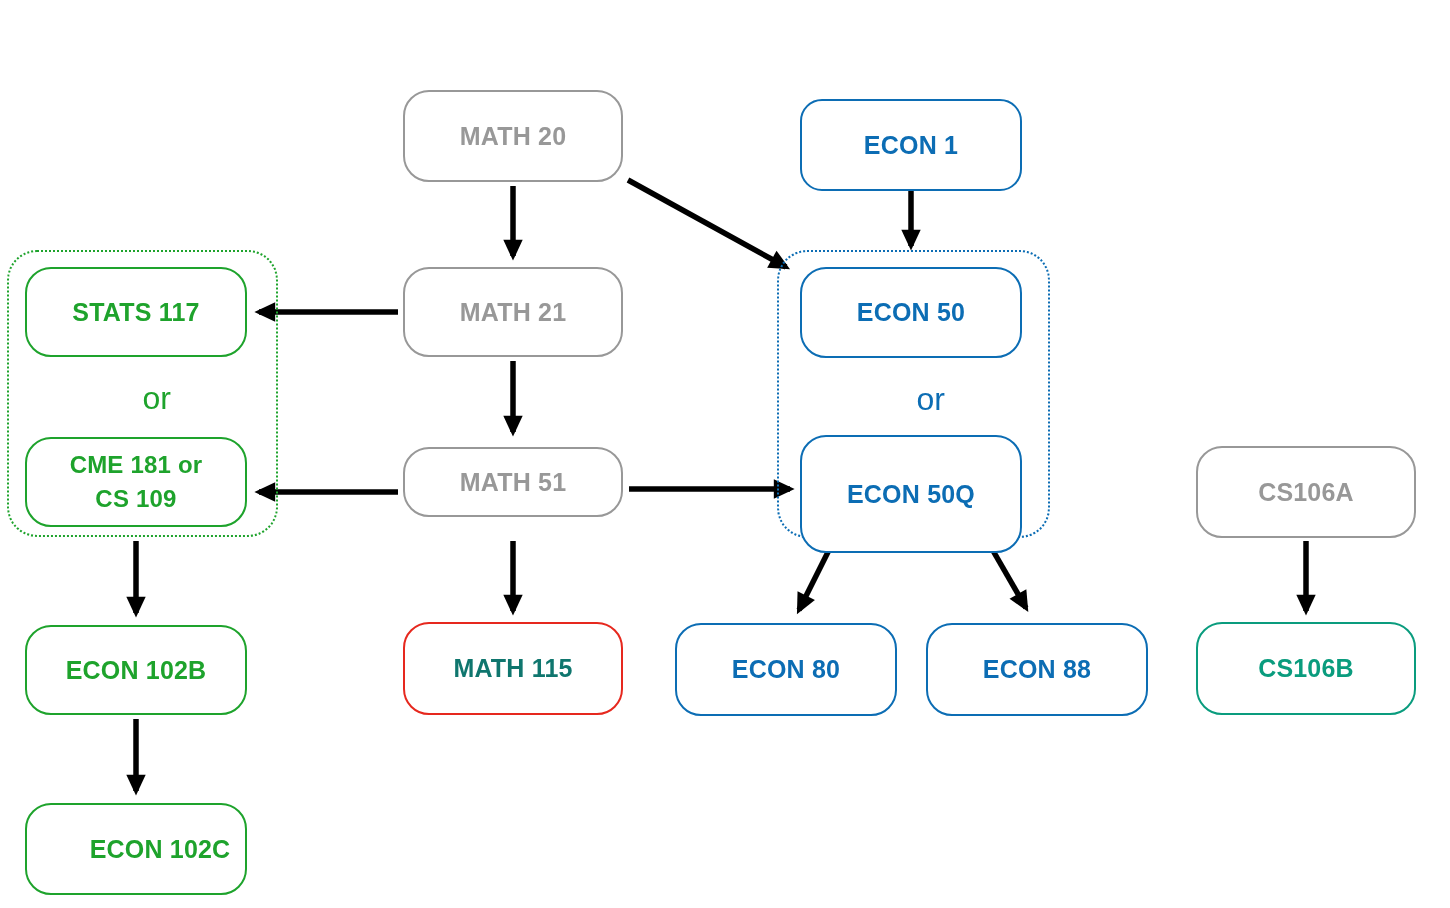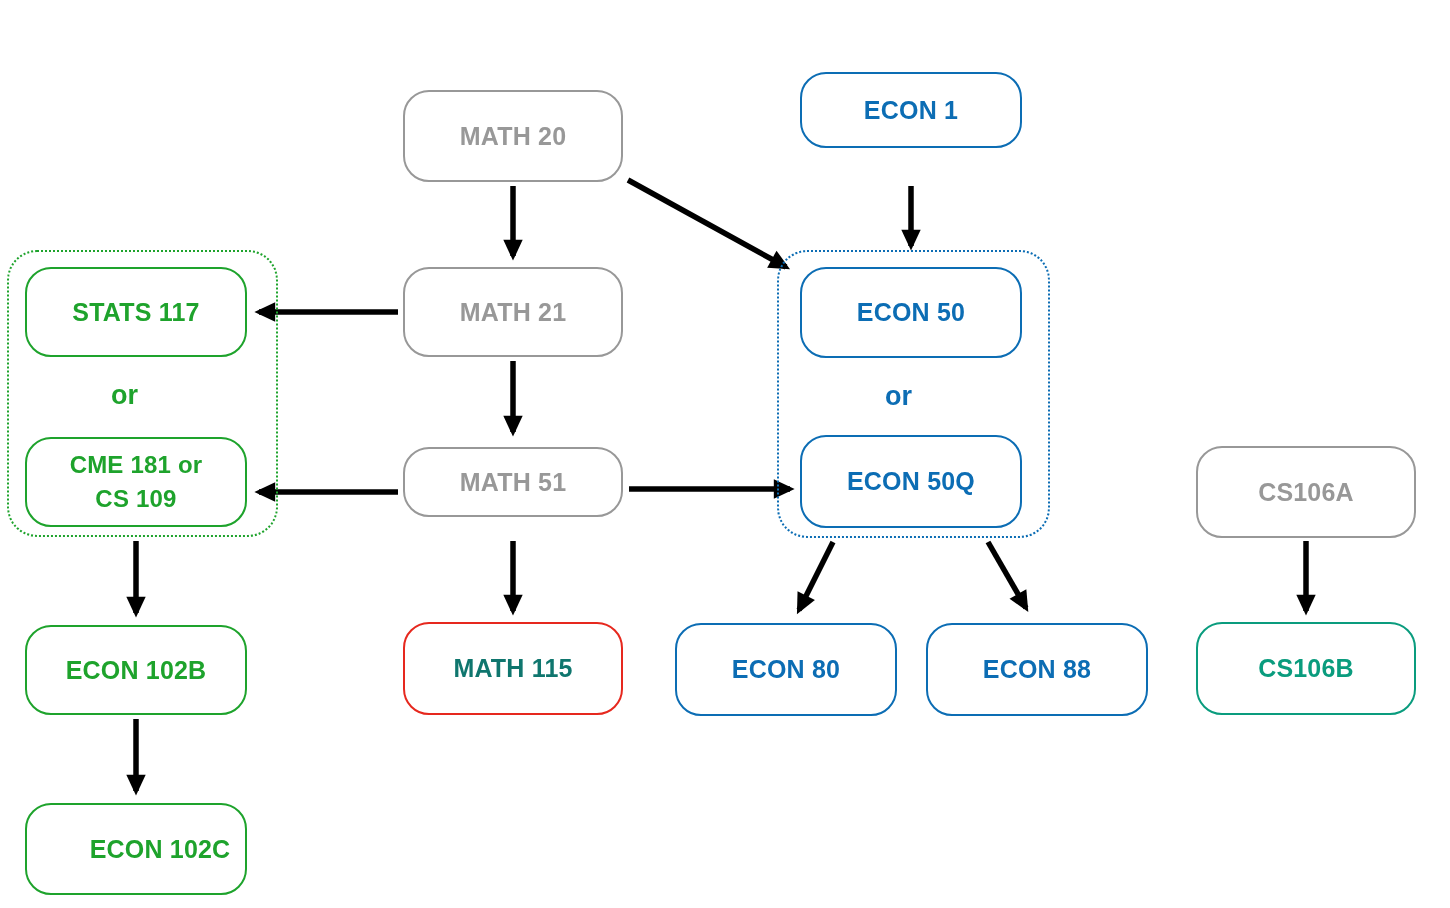--- a/index.html
+++ b/index.html
@@ -37,23 +37,23 @@
     position: absolute;
     border: 2px dotted;
     border-radius: 30px;
     background: transparent;
   }
   .group--green { border-color: #1EA32C; }
   .group--blue  { border-color: #0C6DB4; }
   .or {
     position: absolute;
     width: 60px;
-    text-align: left;
-    font-weight: 700;
-    font-size: 27px;
+    text-align: right;
+    font-weight: 400;
+    font-size: 32px;
   }
   .or--green { color: #1EA32C; }
   .or--blue  { color: #0C6DB4; }
   .node__line { display: block; line-height: 34px; }
 </style>
 </head>
 <body>
 
 <div class="canvas">
 
@@ -80,21 +80,21 @@
     </g>
   </svg>
 
   <div class="group group--green" style="left:7px;   top:250px; width:271px; height:287px;"></div>
   <div class="group group--blue" style="left:777px; top:250px; width:273px; height:288px;"></div>
 
   <div class="node node--gray" style="left:403px;  top:90px;  width:220px; height:92px;">
     <span class="node__label">MATH 20</span>
   </div>
 
-  <div class="node node--blue" style="left:800px;  top:72px;  width:222px; height:76px;">
+  <div class="node node--blue" style="left:800px;  top:99px;  width:222px; height:92px;border-radius:22px;">
     <span class="node__label">ECON 1</span>
   </div>
 
   <div class="node node--green" style="left:25px;   top:267px; width:222px; height:90px;">
     <span class="node__label">STATS 117</span>
   </div>
 
   <div class="node node--gray" style="left:403px;  top:267px; width:220px; height:90px;">
     <span class="node__label">MATH 21</span>
   </div>
@@ -108,21 +108,21 @@
 
   <div class="node node--green" style="left:25px;   top:437px; width:222px; height:90px; font-size:24px;">
     <span class="node__line">CME 181 or</span>
     <span class="node__line">CS 109</span>
   </div>
 
   <div class="node node--gray" style="left:403px;  top:447px; width:220px; height:70px;">
     <span class="node__label">MATH 51</span>
   </div>
 
-  <div class="node node--blue" style="left:800px;  top:435px; width:222px; height:93px;">
+  <div class="node node--blue" style="left:800px;  top:435px; width:222px; height:118px;">
     <span class="node__label">ECON 50Q</span>
   </div>
 
   <div class="node node--gray" style="left:1196px; top:446px; width:220px; height:92px;">
     <span class="node__label">CS106A</span>
   </div>
 
   <div class="node node--green" style="left:25px;   top:625px; width:222px; height:90px;">
     <span class="node__label">ECON 102B</span>
   </div>

